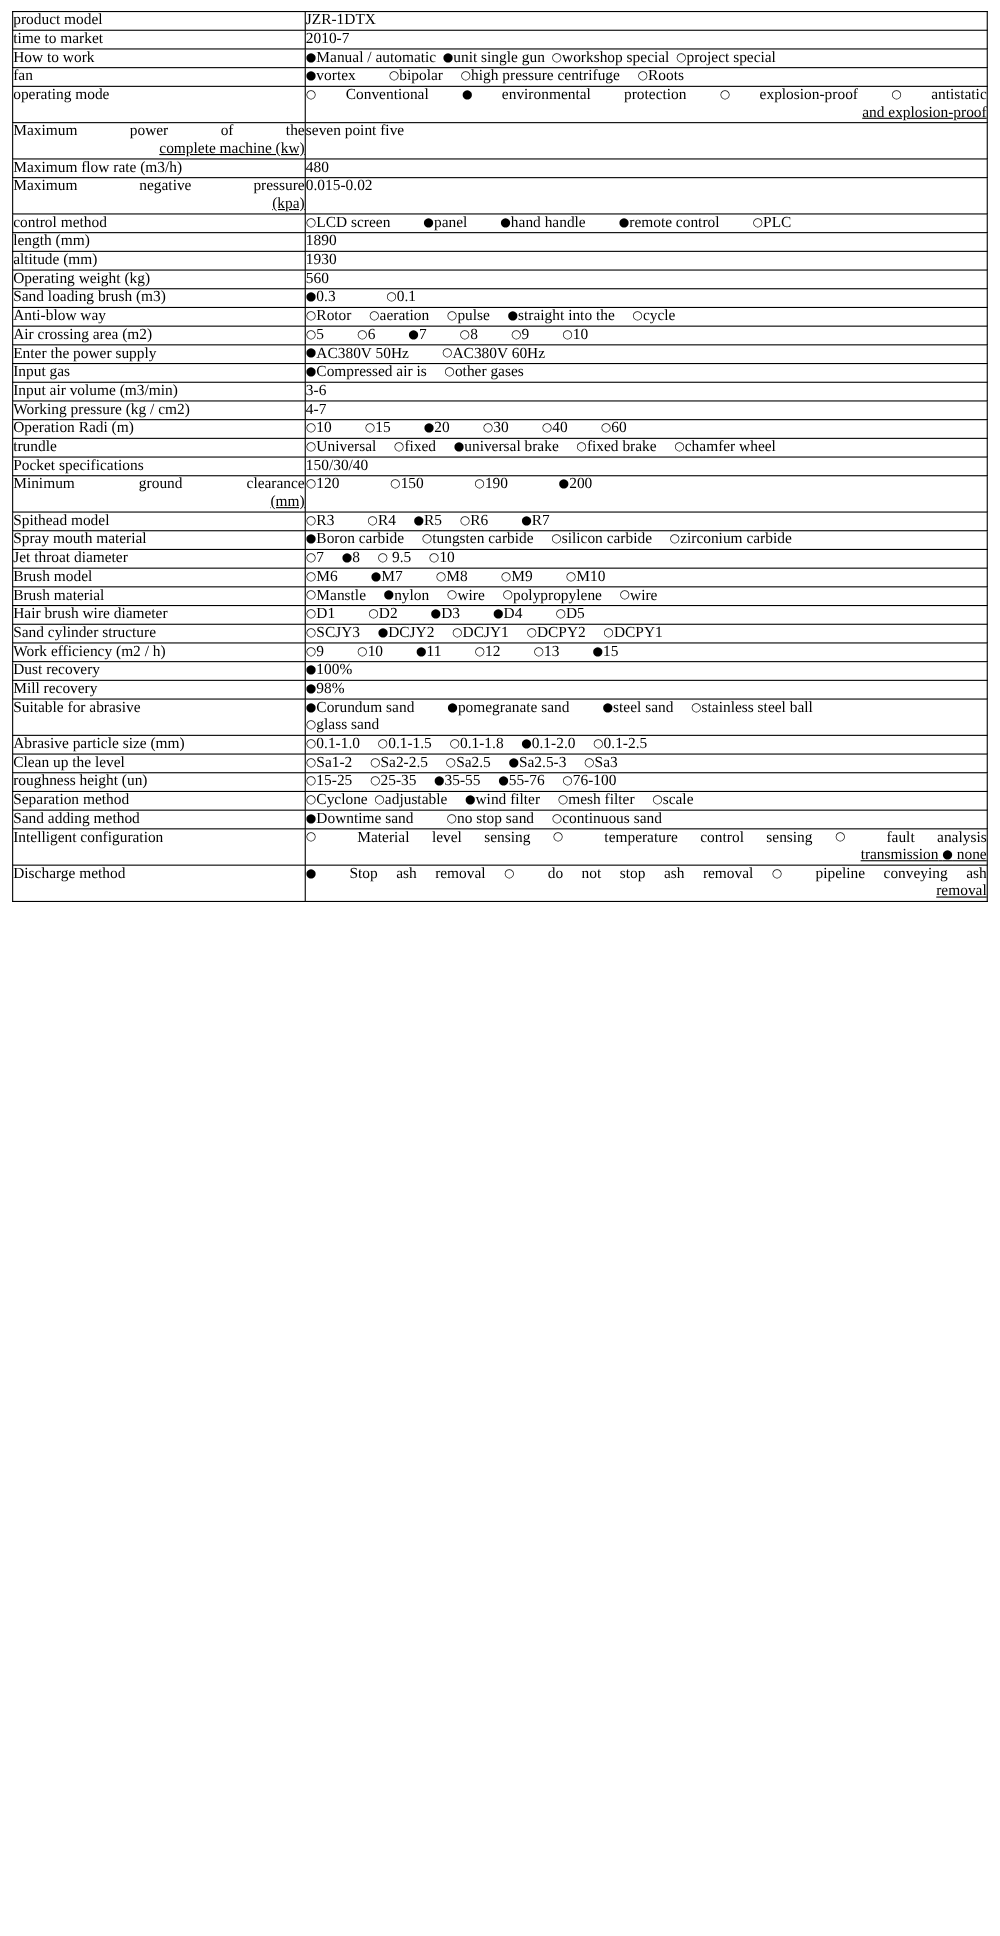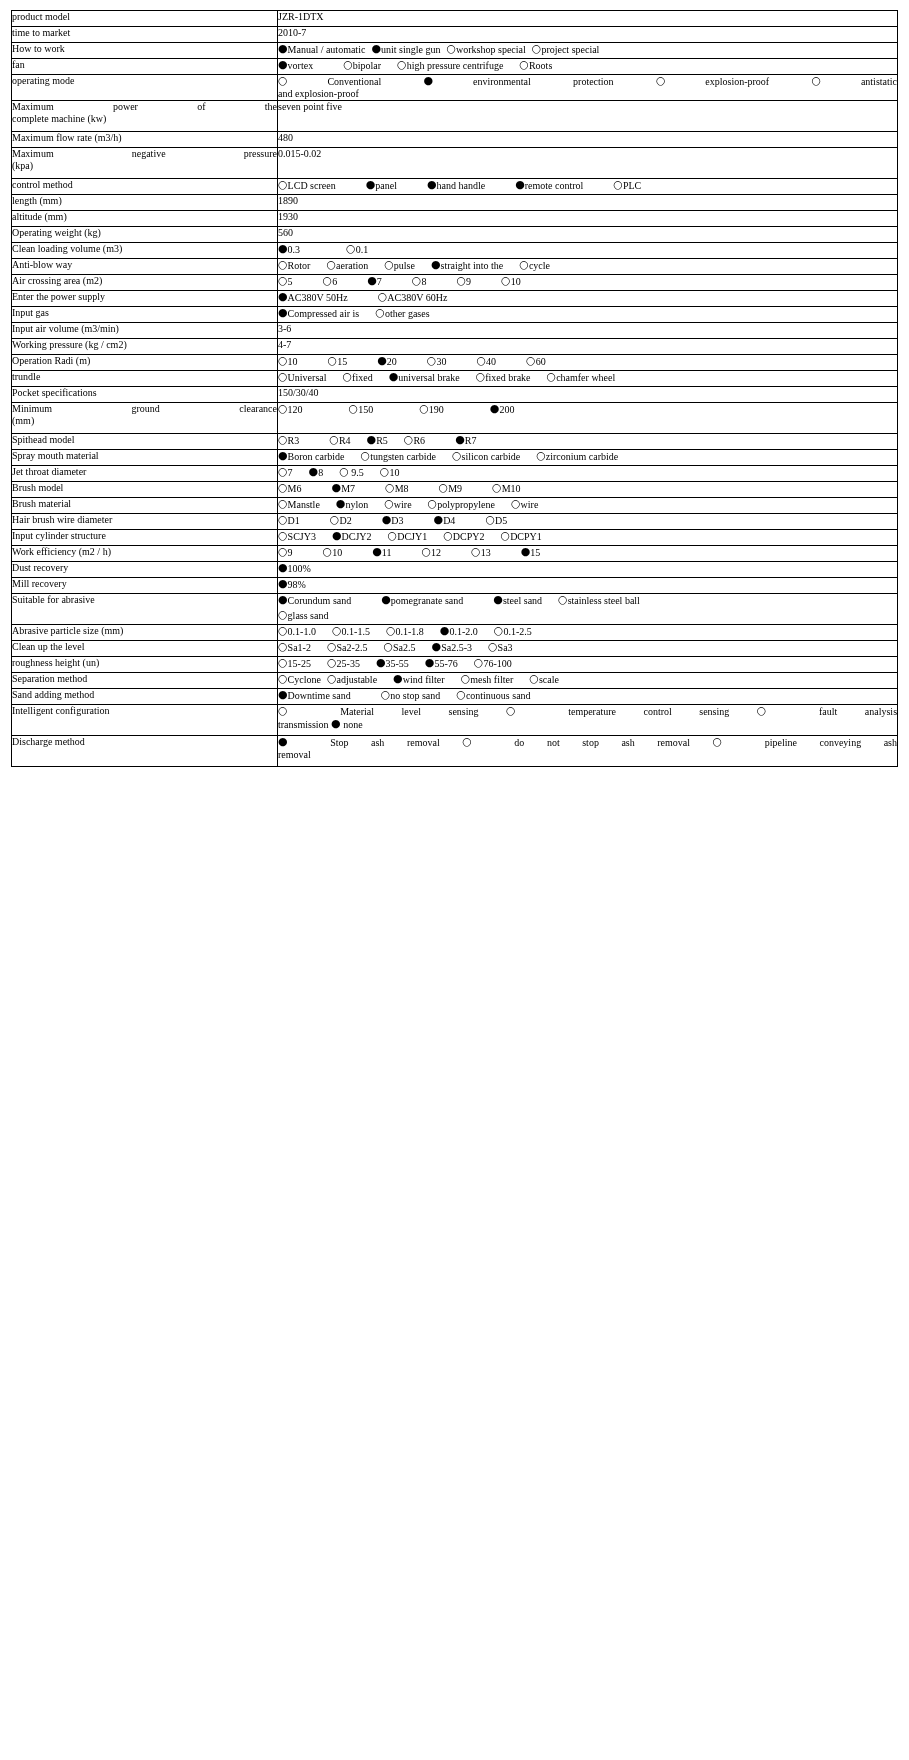--- a/index.html
+++ b/index.html
@@ -18,21 +18,21 @@
   #sheet {
     position: relative;
     width: 909px;
     height: 1760px;
     padding: 10px 12px 0 11px;
   }
   table.spec {
     width: 886px;
     border-collapse: collapse;
     table-layout: fixed;
-    font-size: 10px;
+    font-size: 14px;
     line-height: 1.0;
     padding-left: 24px;
   }
   table.spec td {
     border: 1px solid #000000;
     vertical-align: top;
     padding: 0;
   }
   td.label {
     width: 266px;
@@ -50,22 +50,23 @@
   
   .jline {
     display: block;
     text-align: justify;
     text-align-last: justify;
     -moz-text-align-last: justify;
     padding: 1px 0;
   }
   .jlast {
     display: block;
-    text-align: left;
+    text-align: right;
     padding: 1px 0;
+    text-decoration: underline;
   }
   .opt {
     white-space: nowrap;
   }
   .mark {
     font-family: "DejaVu Sans", sans-serif;
     font-size: 11px;
     line-height: 1;
     position: relative;
     top: -1px;
@@ -179,21 +180,21 @@
         <tr>
           <td class="label">
             <span class="cell-line">Operating weight (kg)</span>
           </td>
           <td class="value">
             <span class="cell-line">560</span>
           </td>
         </tr>
         <tr>
           <td class="label">
-            <span class="cell-line">Clean loading volume (m3)</span>
+            <span class="cell-line">Sand loading brush (m3)</span>
           </td>
           <td class="value">
             <span class="cell-line"><span class="opt"><span class="mark filled"></span><span>0.3</span></span><span class="gap-xl"></span><span class="opt"><span class="mark hollow"></span><span>0.1</span></span></span>
           </td>
         </tr>
         <tr>
           <td class="label">
             <span class="cell-line">Anti-blow way</span>
           </td>
           <td class="value">
@@ -317,21 +318,21 @@
         <tr>
           <td class="label">
             <span class="cell-line">Hair brush wire diameter</span>
           </td>
           <td class="value">
             <span class="cell-line"><span class="opt"><span class="mark hollow"></span><span>D1</span></span><span class="gap-l"></span><span class="opt"><span class="mark hollow"></span><span>D2</span></span><span class="gap-l"></span><span class="opt"><span class="mark filled"></span><span>D3</span></span><span class="gap-l"></span><span class="opt"><span class="mark filled"></span><span>D4</span></span><span class="gap-l"></span><span class="opt"><span class="mark hollow"></span><span>D5</span></span></span>
           </td>
         </tr>
         <tr>
           <td class="label">
-            <span class="cell-line">Input cylinder structure</span>
+            <span class="cell-line">Sand cylinder structure</span>
           </td>
           <td class="value">
             <span class="cell-line"><span class="opt"><span class="mark hollow"></span><span>SCJY3</span></span><span class="gap-m"></span><span class="opt"><span class="mark filled"></span><span>DCJY2</span></span><span class="gap-m"></span><span class="opt"><span class="mark hollow"></span><span>DCJY1</span></span><span class="gap-m"></span><span class="opt"><span class="mark hollow"></span><span>DCPY2</span></span><span class="gap-m"></span><span class="opt"><span class="mark hollow"></span><span>DCPY1</span></span></span>
           </td>
         </tr>
         <tr>
           <td class="label">
             <span class="cell-line">Work efficiency (m2 / h)</span>
           </td>
           <td class="value">

